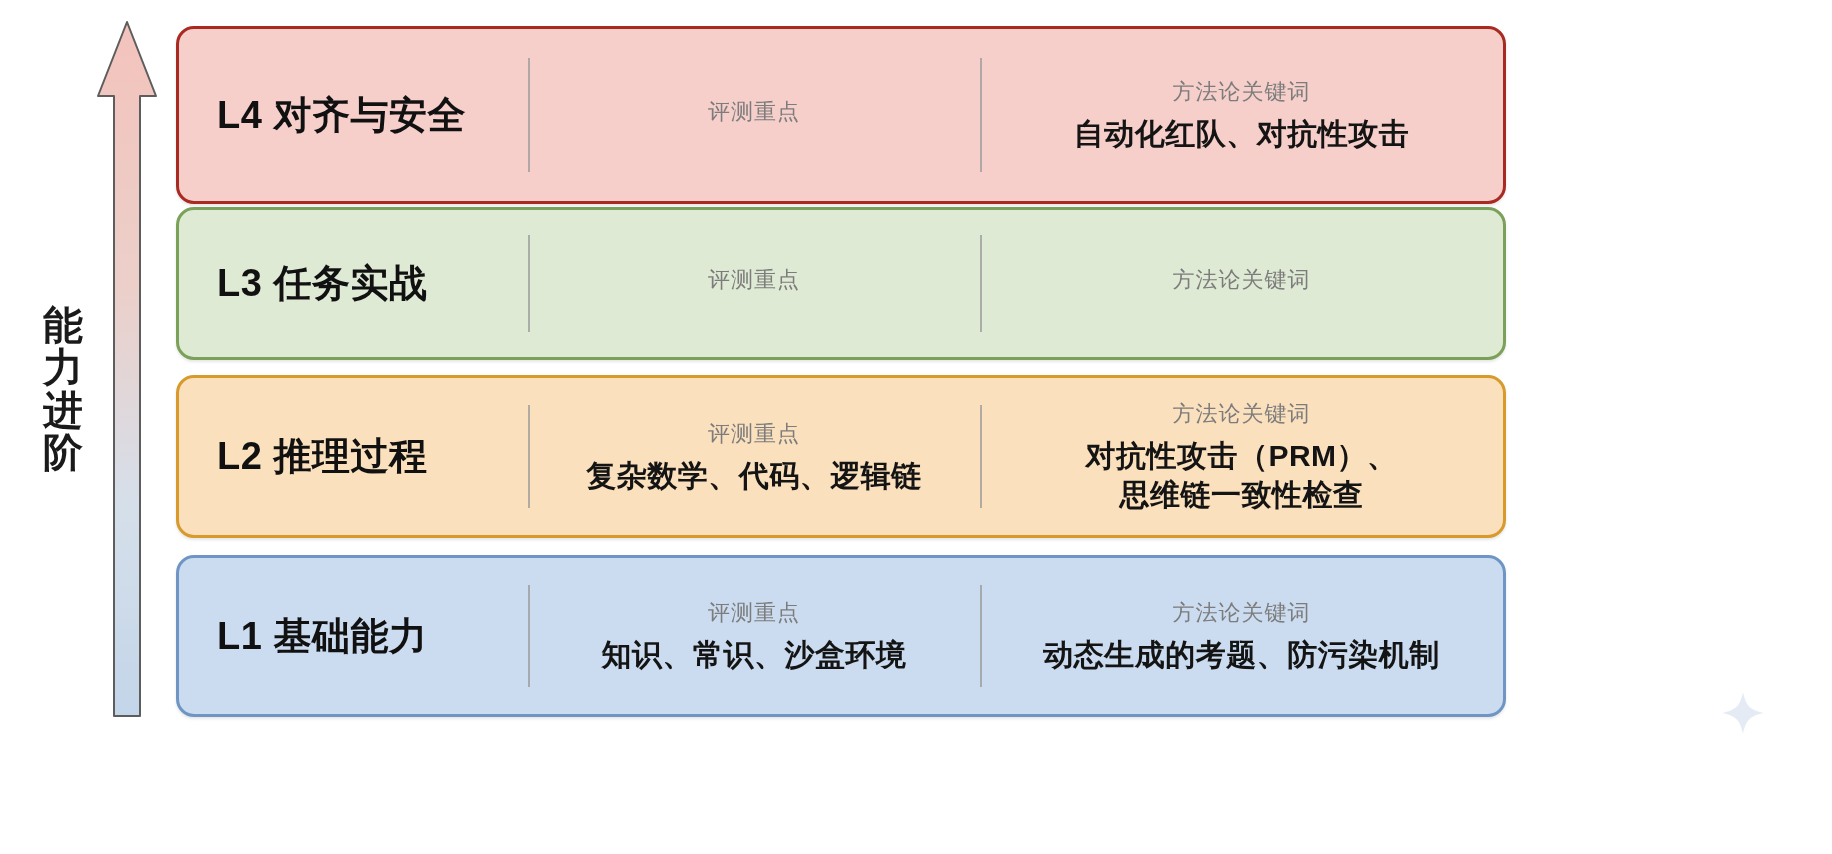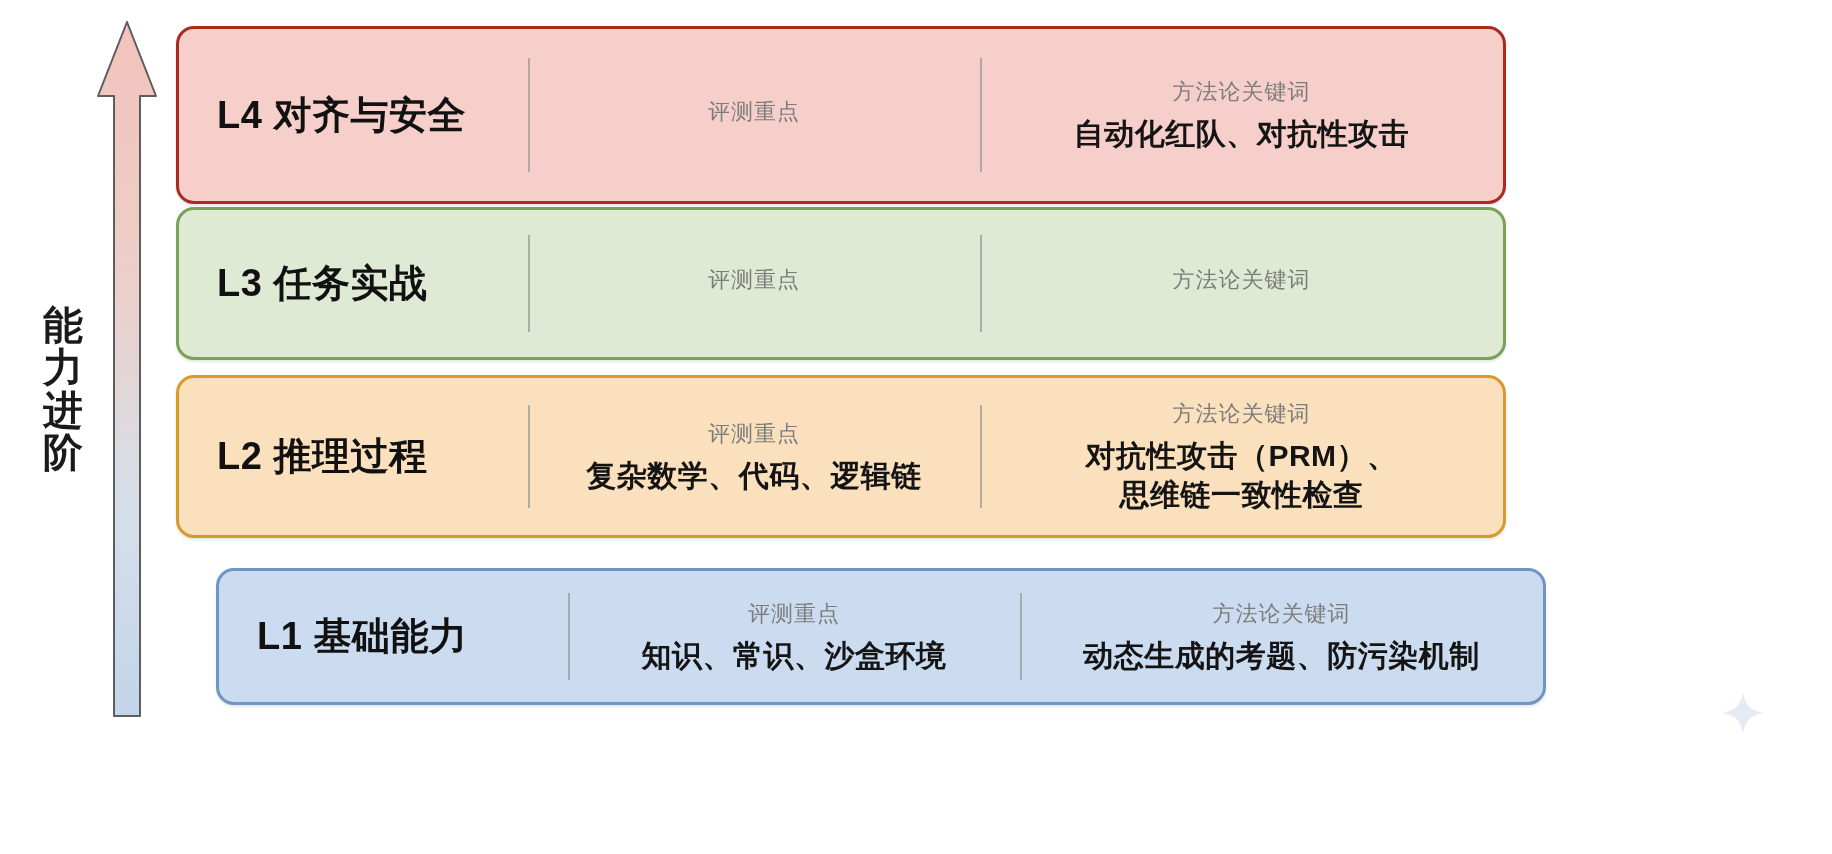--- a/index.html
+++ b/index.html
@@ -67,21 +67,21 @@
     width: 1330px;
     box-sizing: border-box;
     border-radius: 18px;
     display: flex;
     align-items: stretch;
     box-shadow: 0 2px 3px rgba(0,0,0,0.10);
   }
   .lvl-4 { top: 0px;   height: 178px; }
   .lvl-3 { top: 181px; height: 153px; }
   .lvl-2 { top: 349px; height: 163px; }
-  .lvl-1 { top: 542px; height: 137px; margin-left: 40px; }
+  .lvl-1 { top: 529px; height: 162px; }
 
   .col-title {
     flex: 0 0 349px;
     display: flex;
     align-items: center;
     justify-content: flex-start;
     padding-left: 38px;
     box-sizing: border-box;
   }
   .col-title .title-text {

